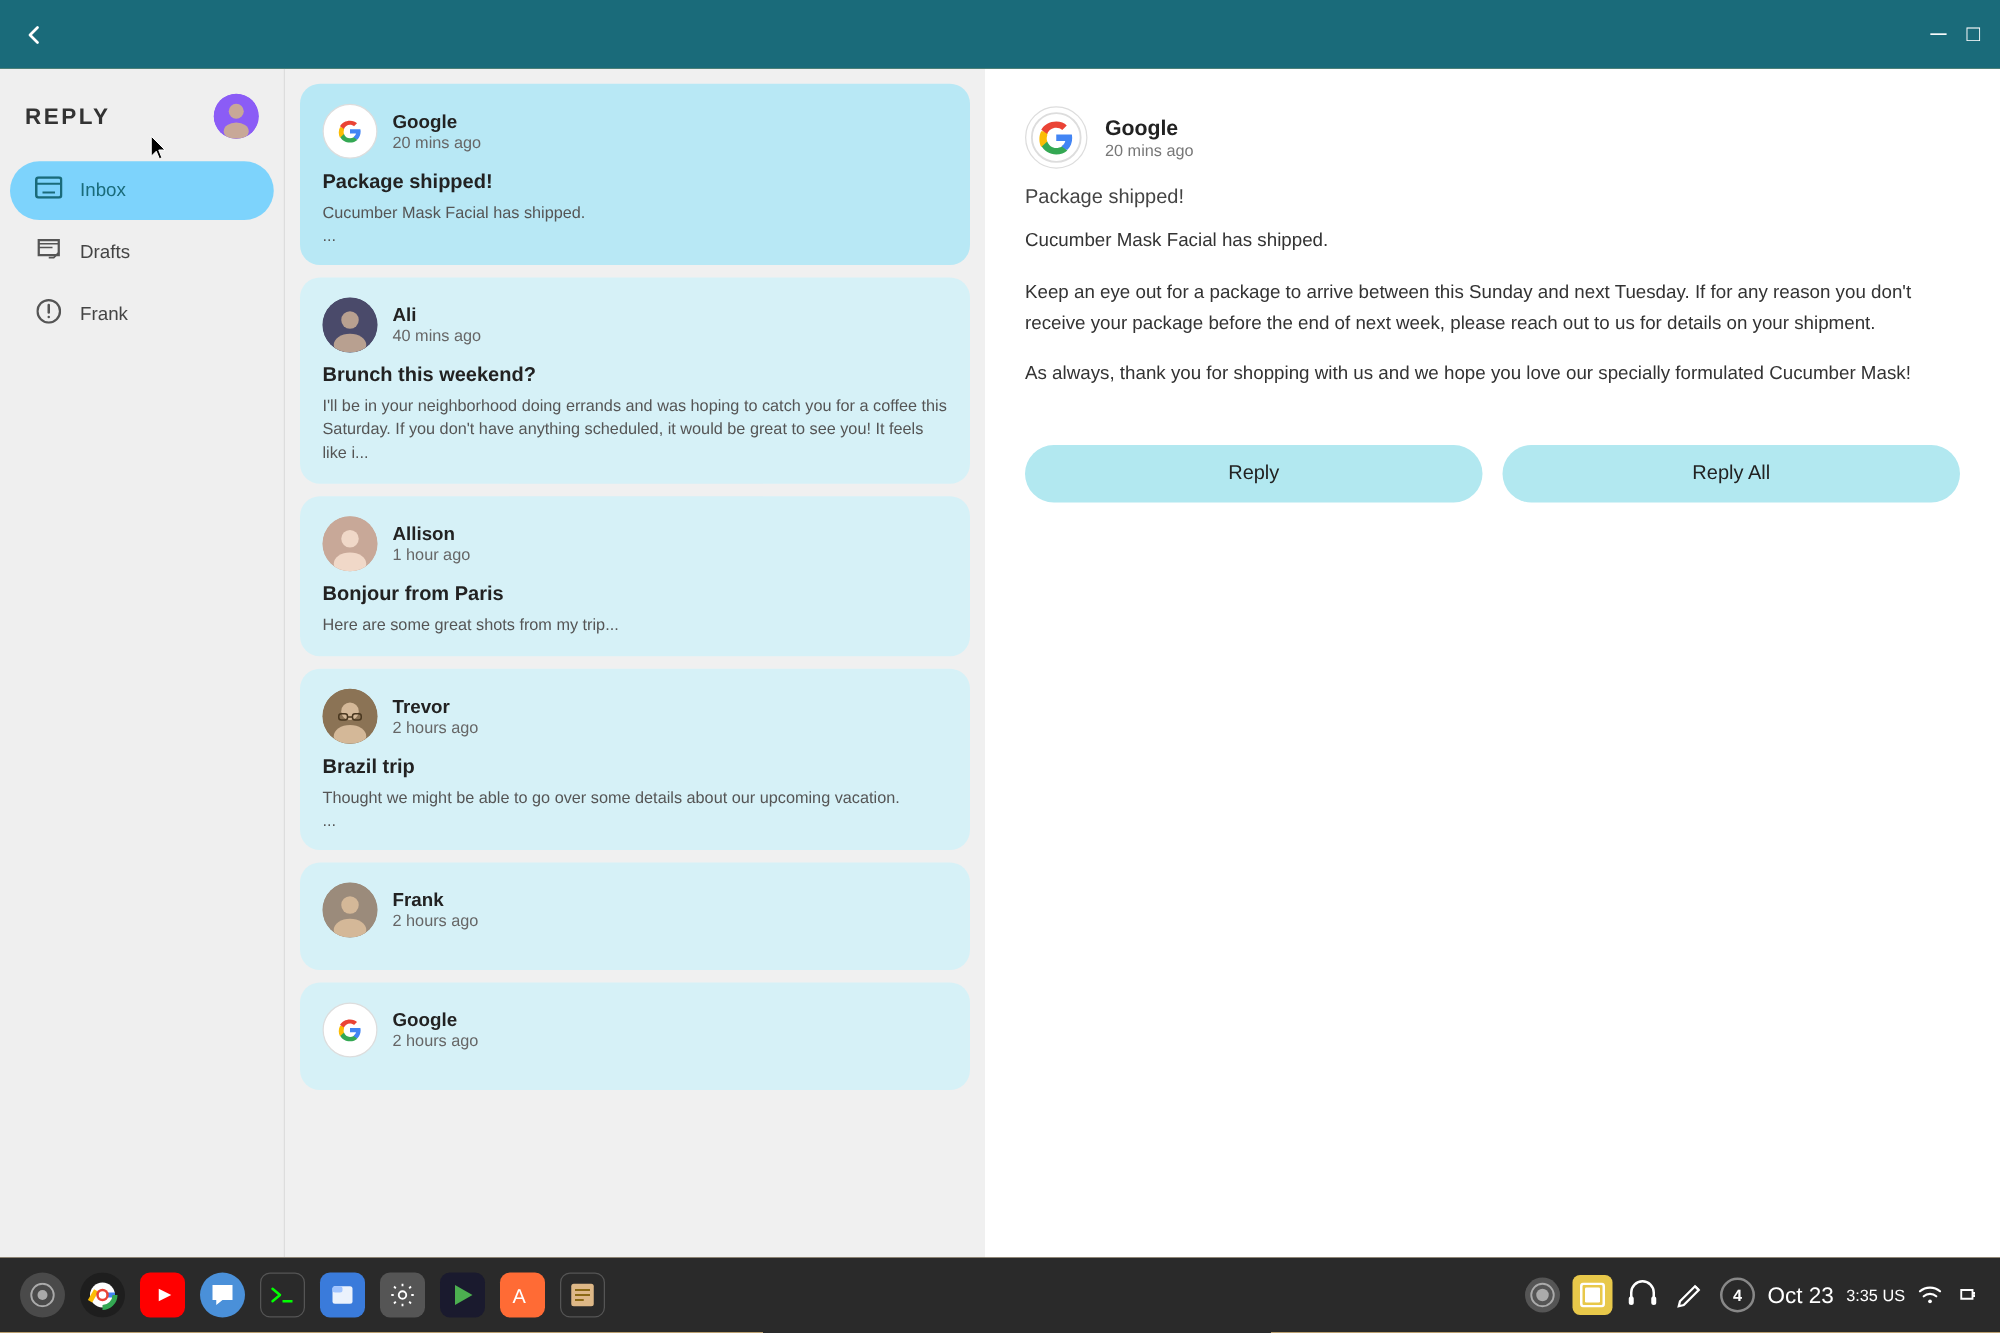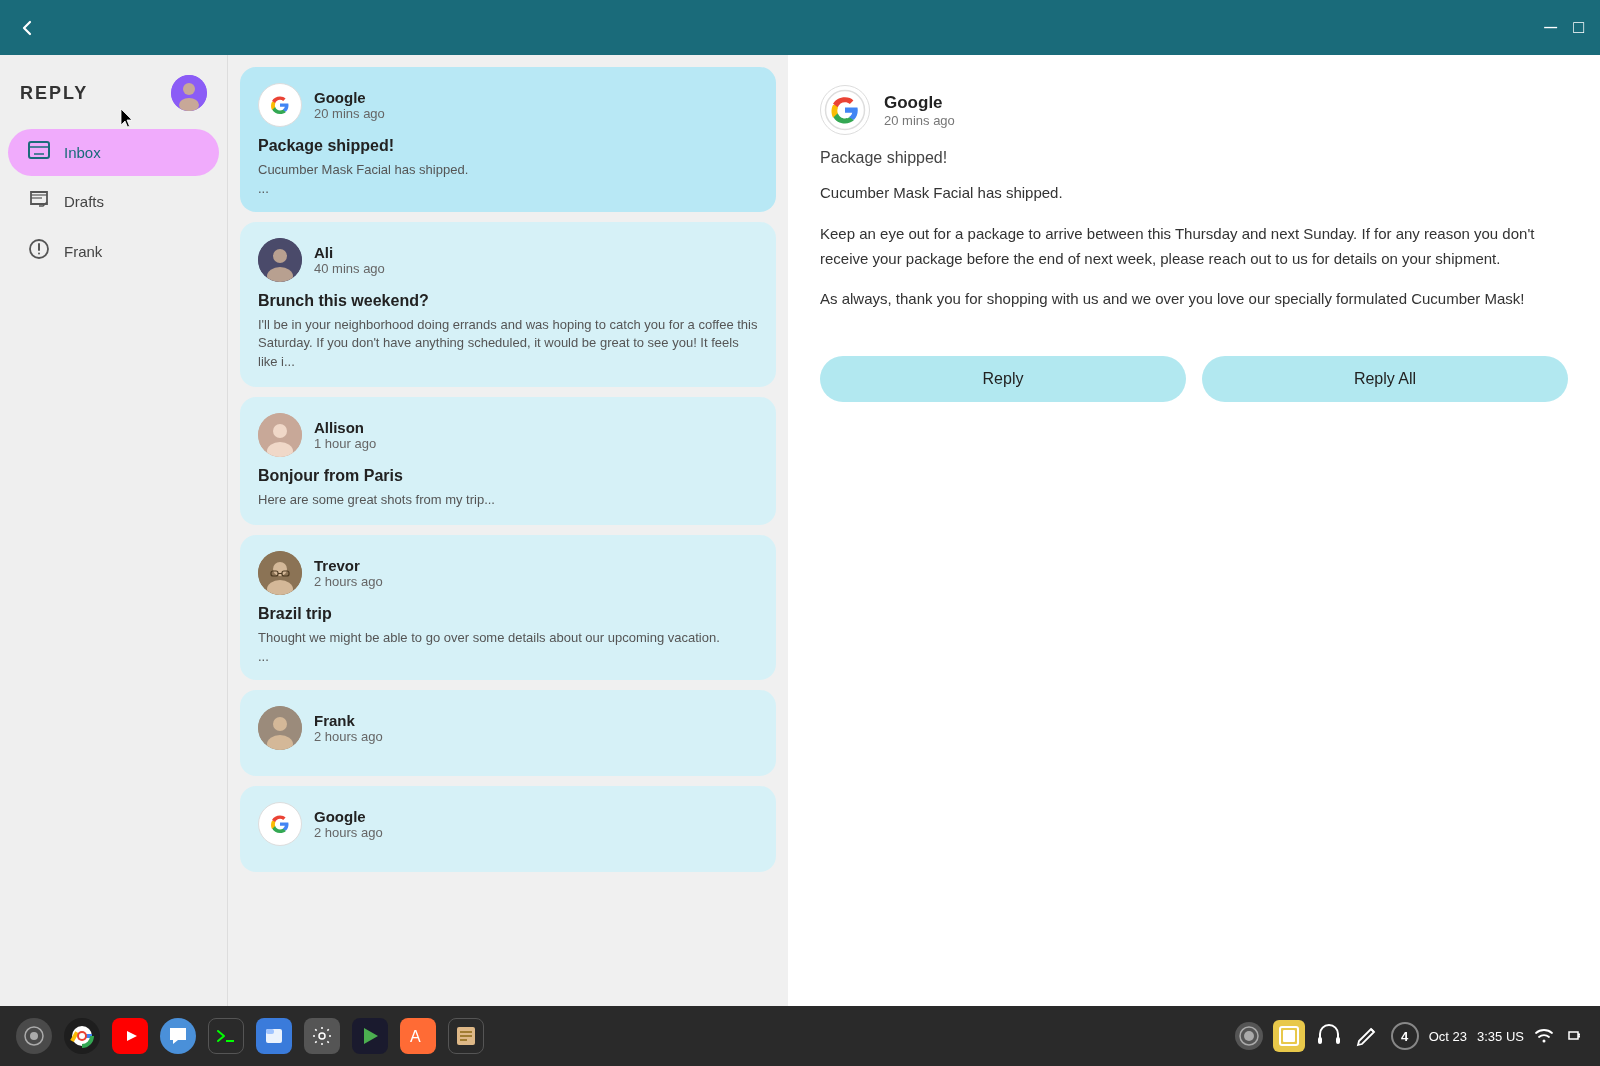--- a/index.html
+++ b/index.html
@@ -87,21 +87,21 @@
       align-items: center;
       gap: 14px;
       padding: 12px 20px;
       cursor: pointer;
       border-radius: 30px;
       margin: 2px 8px;
       font-size: 15px;
       color: #444;
     }
     .nav-item.active {
-      background: #f0abfc;
+      background: #7dd3fc;
       color: #1A6B7A;
     }
     .nav-item .nav-icon {
       font-size: 18px;
       width: 22px;
       text-align: center;
     }
 
     
     .email-list {
@@ -280,21 +280,21 @@
       gap: 10px;
       color: white;
       font-size: 13px;
     }
     .taskbar-time {
       font-size: 13px;
       color: white;
       font-weight: 400;
     }
     .taskbar-date {
-      font-size: 13px;
+      font-size: 18px;
       color: white;
       font-weight: 500;
     }
     .sys-circle {
       width: 28px;
       height: 28px;
       border-radius: 50%;
       display: flex;
       align-items: center;
       justify-content: center;
@@ -532,22 +532,22 @@
       <div style="position:relative;">
         <div class="detail-sender">Google</div>
         <div class="detail-time">20 mins ago</div>
       </div>
     </div>
 
     <div class="detail-subject">Package shipped!</div>
 
     <div class="detail-body">
       <p>Cucumber Mask Facial has shipped.</p>
-      <p>Keep an eye out for a package to arrive between this Thursday and next Sunday. If for any reason you don't receive your package before the end of next week, please reach out to us for details on your shipment.</p>
-      <p>As always, thank you for shopping with us and we over you love our specially formulated Cucumber Mask!</p>
+      <p>Keep an eye out for a package to arrive between this Sunday and next Tuesday. If for any reason you don't receive your package before the end of next week, please reach out to us for details on your shipment.</p>
+      <p>As always, thank you for shopping with us and we hope you love our specially formulated Cucumber Mask!</p>
     </div>
 
     <div class="detail-actions">
       <button class="action-btn">Reply</button>
       <button class="action-btn">Reply All</button>
     </div>
   </div>
 
 </div>
 

